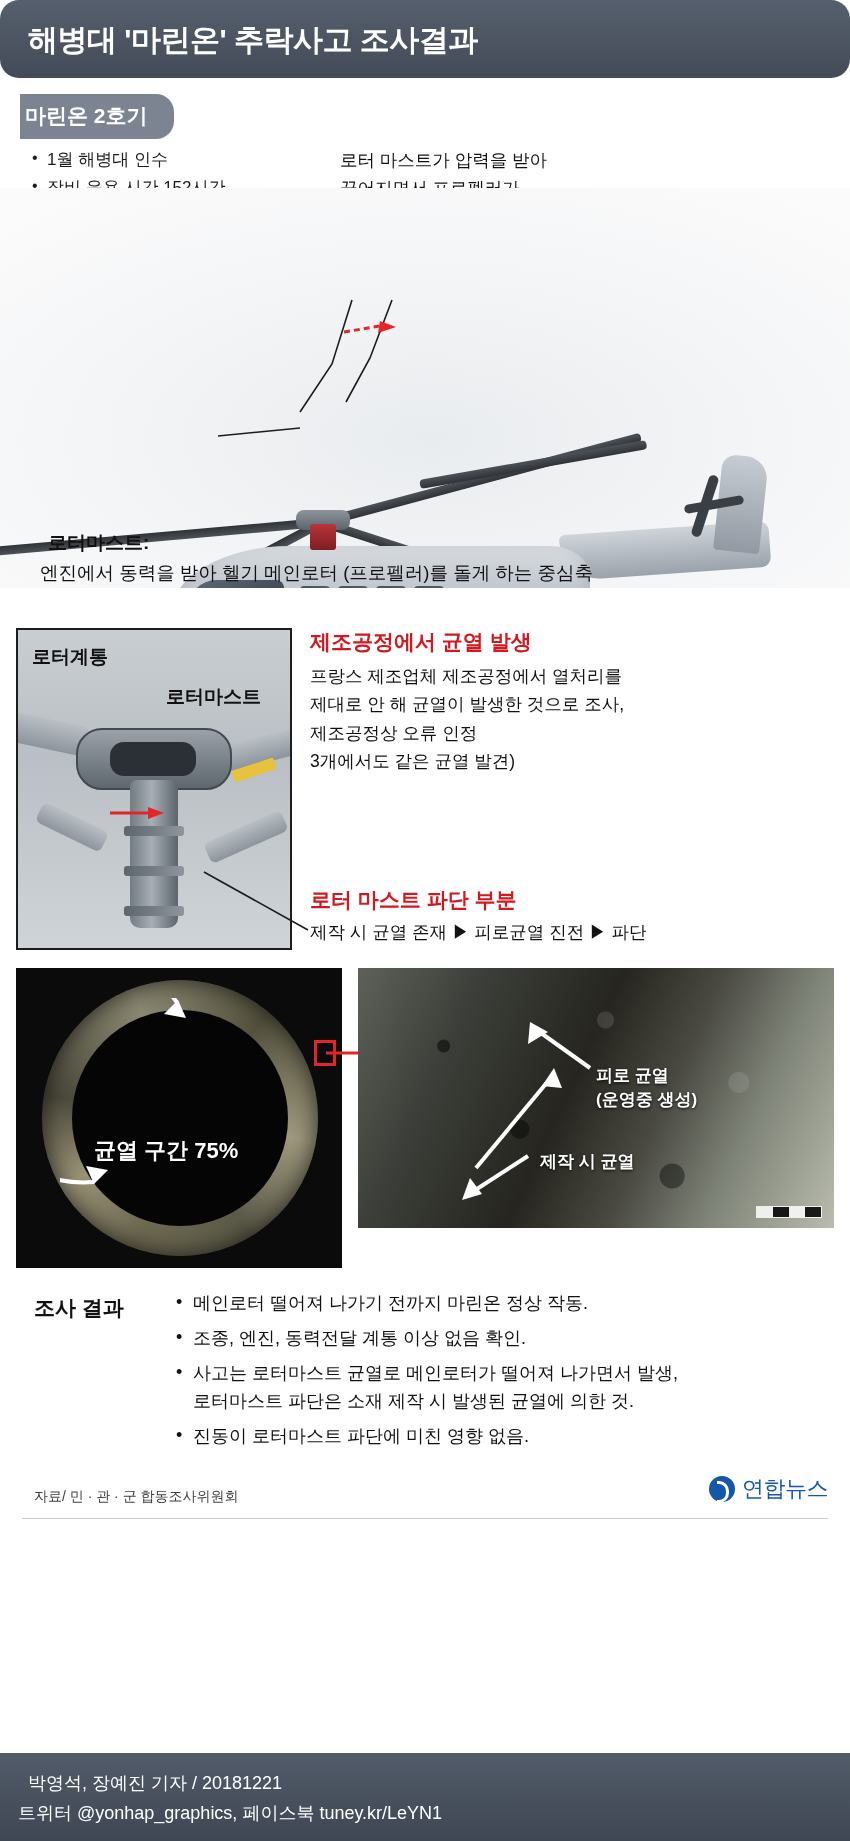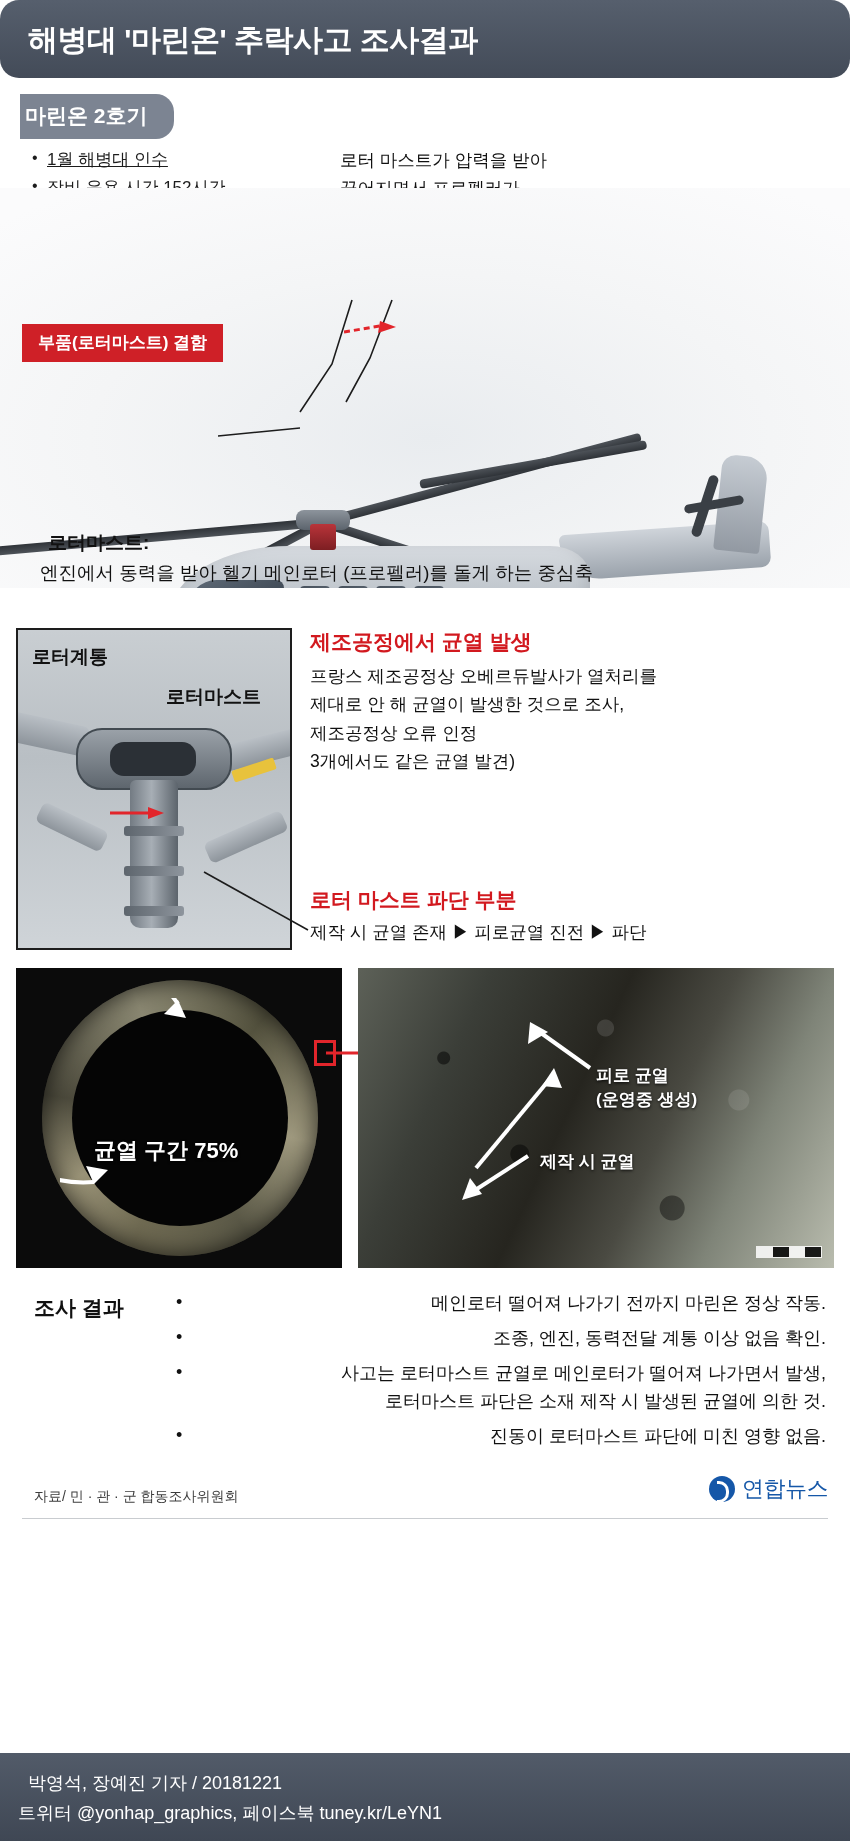--- a/index.html
+++ b/index.html
@@ -59,21 +59,20 @@
     left: 32px; top: 68px;
     width: 330px;
   }
   .bullets1 li {
     list-style: none;
     font-size: 17px;
     color: #1c1c1c;
     line-height: 1.62;
     position: relative;
     padding-left: 15px;
-    text-decoration: underline;
   }
   .bullets1 li.dot::before {
     content: "\2022";
     position: absolute;
     left: 0; top: -1px;
     font-size: 16px;
     color: #1c1c1c;
   }
   .bullets1 li.nodot { padding-left: 20px; }
 
@@ -375,21 +374,21 @@
     border: 3px solid #e2252b;
   }
   .red-conn {
     position: absolute;
     left: 326px; top: 76px;
     width: 62px; height: 18px;
   }
   .photo-r {
     position: absolute;
     left: 358px; top: 0;
-    width: 476px; height: 300px;
+    width: 476px; height: 260px;
     background: #2a2a26;
     overflow: hidden;
     padding-left: 28px;
   }
   .pr-bg {
     position: absolute; inset: 0;
     background:
       linear-gradient(115deg, #5d6158 0%, #3b3e38 22%, #26251f 45%, #4a4a42 62%, #7f8478 78%, #b9bcae 100%);
   }
   .pr-texture {
@@ -438,21 +437,20 @@
     width: 650px;
   }
   .findings-list li {
     list-style: none;
     position: relative;
     padding-left: 17px;
     font-size: 18px;
     line-height: 1.55;
     color: #111;
     margin-bottom: 7px;
-    text-align: right;
   }
   .findings-list li::before {
     content: "\2022";
     position: absolute; left: 0; top: -1px;
     color: #111;
   }
   .findings-list li .cont { display: block; padding-left: 0; }
 
   .source {
     position: absolute;
@@ -567,21 +565,20 @@
       <div class="hub"></div>
       <div class="mast"></div>
 
       <svg width="850" height="400" style="position:absolute; left:0; top:0;">
         <polyline points="352,112 332,176 300,224" stroke="#1c1c1c" stroke-width="1.6" fill="none"></polyline>
         <polyline points="392,112 370,170 346,214" stroke="#1c1c1c" stroke-width="1.6" fill="none"></polyline>
         <line x1="218" y1="248" x2="300" y2="240" stroke="#1c1c1c" stroke-width="1.4"></line>
       </svg>
     </div>
 
-    <div class="tag-part">부품(로터마스트) 결함</div>
 
     <svg class="dash-arrow" viewBox="0 0 52 18">
       <line x1="0" y1="11" x2="36" y2="5" stroke="#e2252b" stroke-width="3" stroke-dasharray="6 4"></line>
       <polygon points="36,0 52,6 34,12" fill="#e2252b"></polygon>
     </svg>
 
     <div class="mast-def">
       <div class="t1">로터마스트:</div>
       <div class="t2">엔진에서 동력을 받아 헬기 메인로터 (프로펠러)를 돌게 하는 중심축</div>
     </div>
@@ -610,21 +607,21 @@
       <div class="cg-label-2">로터마스트</div>
     </div>
 
     <svg class="pointer-line" viewBox="0 0 110 70">
       <line x1="108" y1="62" x2="4" y2="4" stroke="#1c1c1c" stroke-width="1.6"></line>
     </svg>
 
     <div class="sec2-text">
       <div class="sec2-head">제조공정에서 균열 발생</div>
       <div class="sec2-body">
-        <div>프랑스 제조공정상 오베르듀발사가 열처리를</div>
+        <div>프랑스 제조업체 제조공정에서 열처리를</div>
         <div>제대로 안 해 균열이 발생한 것으로 조사,</div>
         <div>제조공정상 오류 인정</div>
         <div>3개에서도 같은 균열 발견)</div>
       </div>
     </div>
 
     <div class="sec2-head2">로터 마스트 파단 부분</div>
     <div class="sec2-flow">제작 시 균열 존재 ▶ 피로균열 진전 ▶ 파단</div>
   </div>
 

